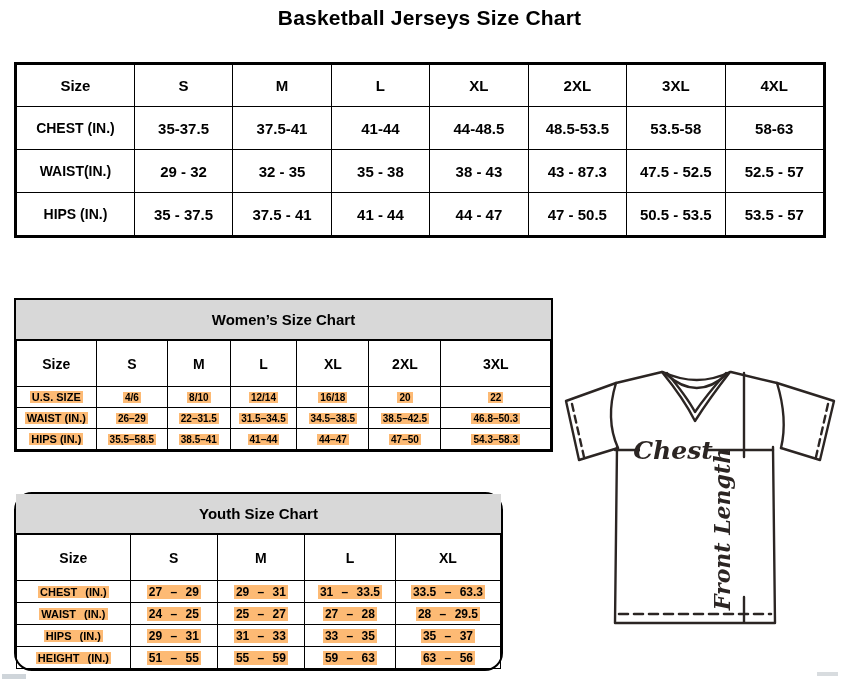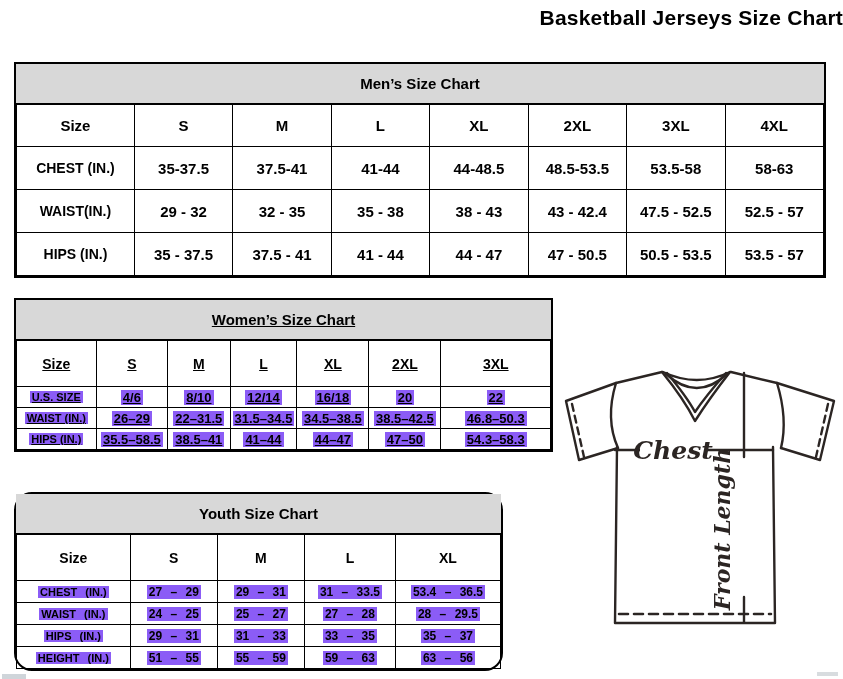--- a/index.html
+++ b/index.html
@@ -3,62 +3,61 @@
 <meta charset="utf-8">
 <style>
   * { margin:0; padding:0; box-sizing:border-box; }
   html,body { background:#fff; }
   .page {
     position:relative; width:843px; height:679px; background:#fff; overflow:hidden;
     font-family:"Liberation Sans","DejaVu Sans",sans-serif; color:#000;
   }
   .page-title {
     position:absolute; top:6px; left:0; width:100%;
-    text-align:right; font-size:21px; font-weight:bold; letter-spacing:0.2px;padding-left:16px;
+    text-align:center; font-size:21px; font-weight:bold; letter-spacing:0.2px;padding-left:16px;
   }
   .size-table {
     position:absolute; border:2px solid #000; background:#fff;
   }
   #mens-table   { left:14px; top:62px;  width:812px; }
-  #womens-table { left:14px; top:298px; width:539px;text-decoration:underline; }
+  #womens-table { left:14px; top:298px; width:539px; }
   #youth-table  { left:14px; top:492px; width:489px;border-radius:18px; }
   .band {
     height:40px; line-height:40px; text-align:center; font-weight:bold; font-size:15px;
     background:#d8d8d8; border-bottom:1px solid #000;
   }
   table { width:100%; border-collapse:collapse; table-layout:fixed; }
   th, td {
     border:1px solid #000; text-align:center; vertical-align:middle;
     font-weight:bold; overflow:hidden; white-space:nowrap;
   }
   .tbl-mens thead th { height:42px; font-size:15px; }
   .tbl-mens tbody td { height:43px; font-size:15px; }
   .tbl-mens tbody td.label { font-size:14px; }
   .tbl-womens thead th { height:46px; font-size:14px; }
-  .tbl-womens tbody td { height:21px; font-size:13px; }
+  .tbl-womens tbody td { height:21px; font-size:10px; }
   .tbl-womens tbody td.label { font-size:11px; }
   .tbl-youth thead th { height:46px; font-size:14px; }
   .tbl-youth tbody td { height:22px; font-size:12px; }
   .tbl-youth tbody td.label { font-size:11px; }
   .tbl-youth .hl { word-spacing:5px; }
-  .hl { background:#8b5cf6; padding:0 2px; }
+  .hl { background:#fdba74; padding:0 2px; }
   .jersey-wrap { position:absolute; left:558px; top:357px; width:285px; height:276px; }
   .frag { position:absolute; }
   #frag-left  { left:2px;   top:674px; width:24px; height:5px; background:#cfd5da; }
   #frag-right { left:817px; top:672px; width:21px; height:4px; background:#d8dcdf; }
 </style>
 </head>
 <body>
 
 <div class="page">
 
   <div class="page-title">Basketball Jerseys Size Chart</div>
 
   <div class="size-table" id="mens-table">
-    <div class="band">Men’s Size Chart</div>
     <table class="tbl-mens">
         <colgroup>
           <col style="width: 14.6%;">
           <col style="width: 12.2%;">
           <col style="width: 12.2%;">
           <col style="width: 12.2%;">
           <col style="width: 12.2%;">
           <col style="width: 12.2%;">
           <col style="width: 12.2%;">
           <col style="width: 12.2%;">
@@ -85,21 +84,21 @@
             <td>48.5-53.5</td>
             <td>53.5-58</td>
             <td>58-63</td>
           </tr>
           <tr>
             <td class="label">WAIST(IN.)</td>
             <td>29 - 32</td>
             <td>32 - 35</td>
             <td>35 - 38</td>
             <td>38 - 43</td>
-            <td>43 - 42.4</td>
+            <td>43 - 87.3</td>
             <td>47.5 - 52.5</td>
             <td>52.5 - 57</td>
           </tr>
           <tr>
             <td class="label">HIPS (IN.)</td>
             <td>35 - 37.5</td>
             <td>37.5 - 41</td>
             <td>41 - 44</td>
             <td>44 - 47</td>
             <td>47 - 50.5</td>
@@ -183,21 +182,21 @@
             <th>L</th>
             <th>XL</th>
           </tr>
         </thead>
         <tbody>
           <tr>
             <td class="label"><span class="hl">CHEST (IN.)</span></td>
             <td><span class="hl">27 – 29</span></td>
             <td><span class="hl">29 – 31</span></td>
             <td><span class="hl">31 – 33.5</span></td>
-            <td><span class="hl">53.4 – 36.5</span></td>
+            <td><span class="hl">33.5 – 63.3</span></td>
           </tr>
           <tr>
             <td class="label"><span class="hl">WAIST (IN.)</span></td>
             <td><span class="hl">24 – 25</span></td>
             <td><span class="hl">25 – 27</span></td>
             <td><span class="hl">27 – 28</span></td>
             <td><span class="hl">28 – 29.5</span></td>
           </tr>
           <tr>
             <td class="label"><span class="hl">HIPS (IN.)</span></td>

